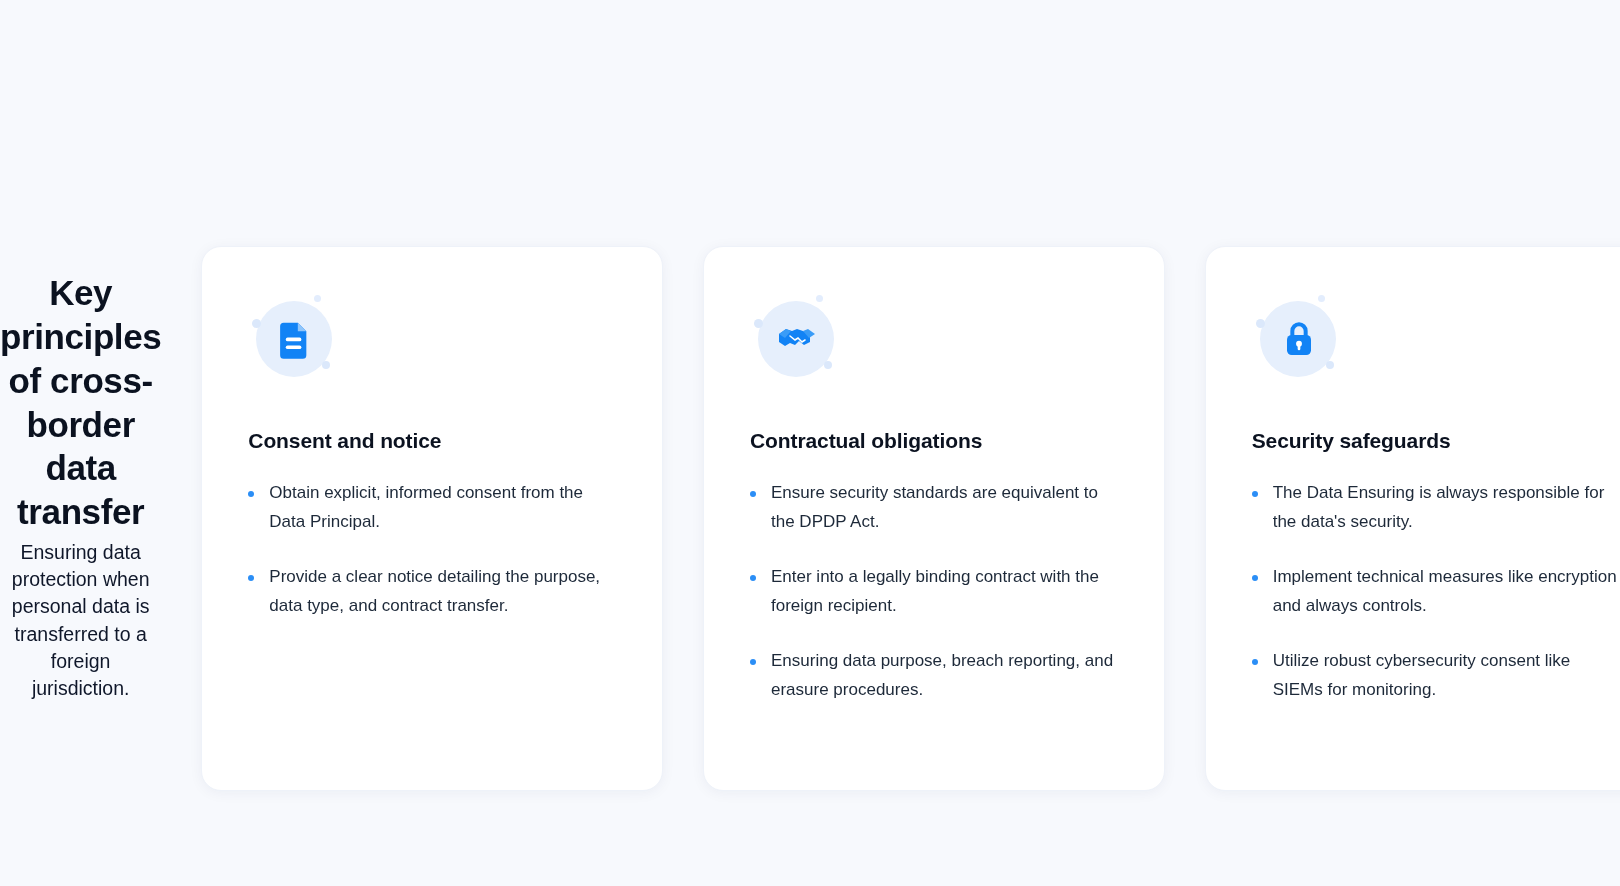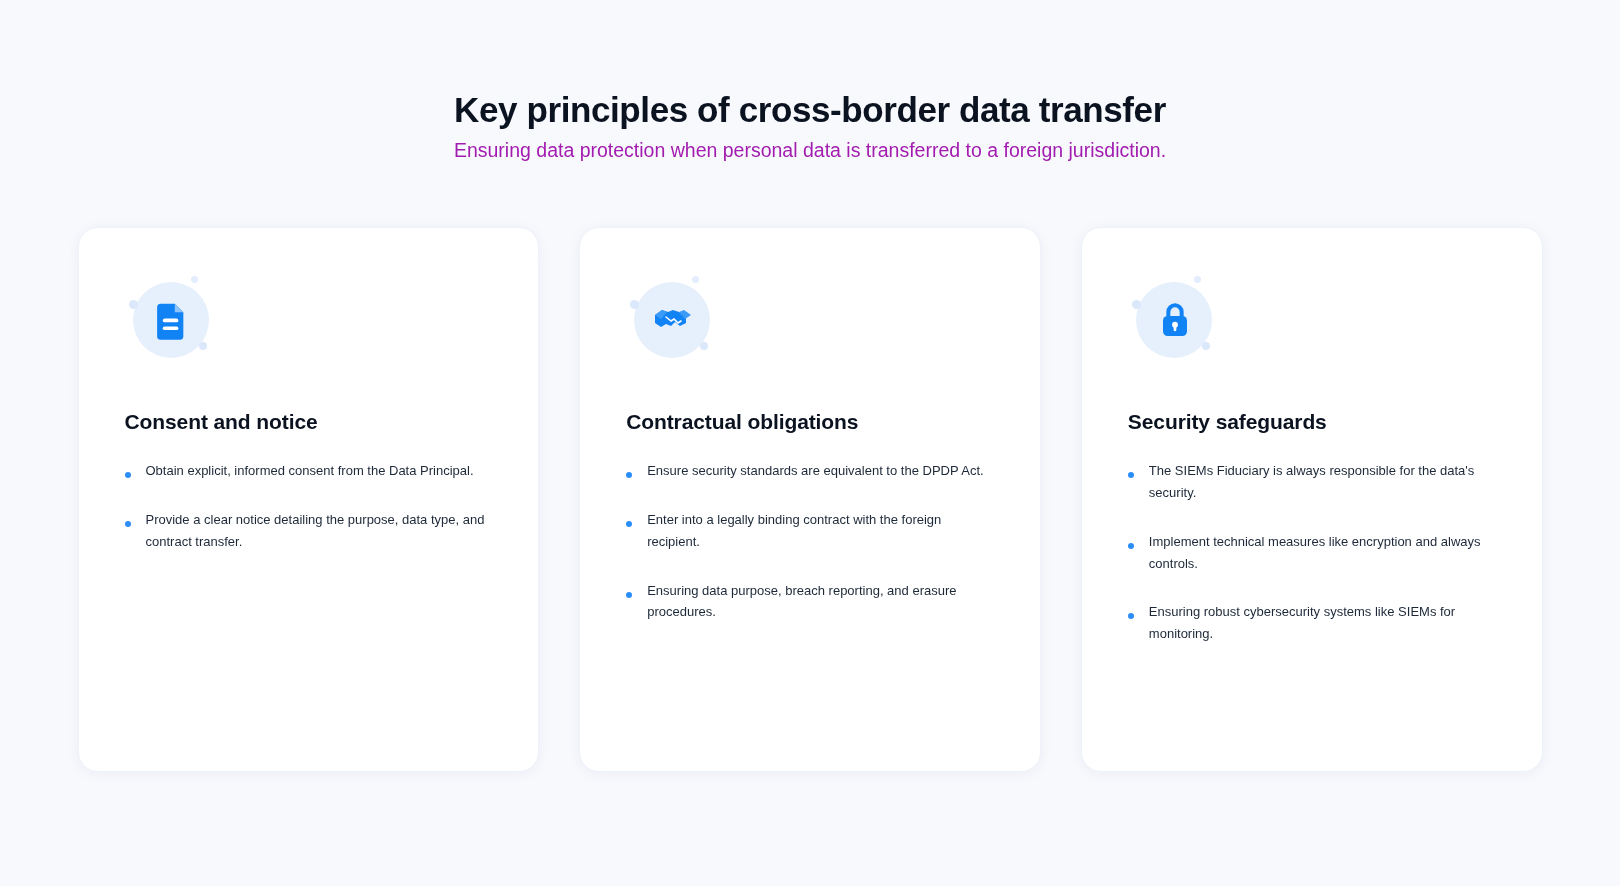--- a/index.html
+++ b/index.html
@@ -10,39 +10,38 @@
   body {
     background: #f7f9fd;
     font-family: "Liberation Sans", sans-serif;
     color: #0f172a;
     overflow: hidden;
   }
   .page {
     width: 1620px;
     height: 886px;
     display: flex;
-    flex-direction: column;
     align-items: center;
     padding-top: 88px;
   }
   .header {
     text-align: center;
     width: 100%;
   }
   .title {
     font-size: 35px;
     font-weight: bold;
     letter-spacing: -0.4px;
     color: #0b1220;
     line-height: 1.25;
   }
   .subtitle {
     margin-top: 5px;
     font-size: 19.5px;
-    color: #a21caf;
+    color: #0f172a;
     font-weight: 400;
     line-height: 1.4;
   }
   .cards {
     margin-top: 63px;
     display: flex;
     gap: 40px;
     width: 1545px;
     padding: 0 40px;
     justify-content: center;
@@ -95,21 +94,21 @@
     font-weight: bold;
     color: #0b1220;
     margin-bottom: 26px;
     letter-spacing: -0.1px;
   }
   ul.bullets { list-style: none; }
   ul.bullets li {
     position: relative;
     padding-left: 21px;
     margin-bottom: 27px;
-    font-size: 13px;
+    font-size: 17px;
     line-height: 1.68;
     color: #1d2939;
   }
   ul.bullets li:last-child { margin-bottom: 0; }
   ul.bullets li::before {
     content: "";
     position: absolute;
     left: 0;
     top: 12px;
     width: 6px;
@@ -185,20 +184,20 @@
           <svg width="32" height="38" viewBox="0 0 24 28" fill="none" aria-hidden="true">
             <path d="M7 11V8a5 5 0 0 1 10 0v3" stroke="#1283f5" stroke-width="3" fill="none" stroke-linecap="round"></path>
             <rect x="3" y="11" width="18" height="15" rx="3.5" fill="#1283f5"></rect>
             <circle cx="12" cy="17.5" r="2.2" fill="#ffffff"></circle>
             <rect x="11" y="18" width="2" height="4.5" rx="1" fill="#ffffff"></rect>
           </svg>
         </div>
       </div>
       <div class="card-title">Security safeguards</div>
       <ul class="bullets">
-        <li>The SIEMs Fiduciary is always responsible for the data's security.</li>
+        <li>The Data Ensuring is always responsible for the data's security.</li>
         <li>Implement technical measures like encryption and always controls.</li>
-        <li>Ensuring robust cybersecurity systems like SIEMs for monitoring.</li>
+        <li>Utilize robust cybersecurity consent like SIEMs for monitoring.</li>
       </ul>
     </div>
 
   </div>
 </div>
 
 </body></html>

